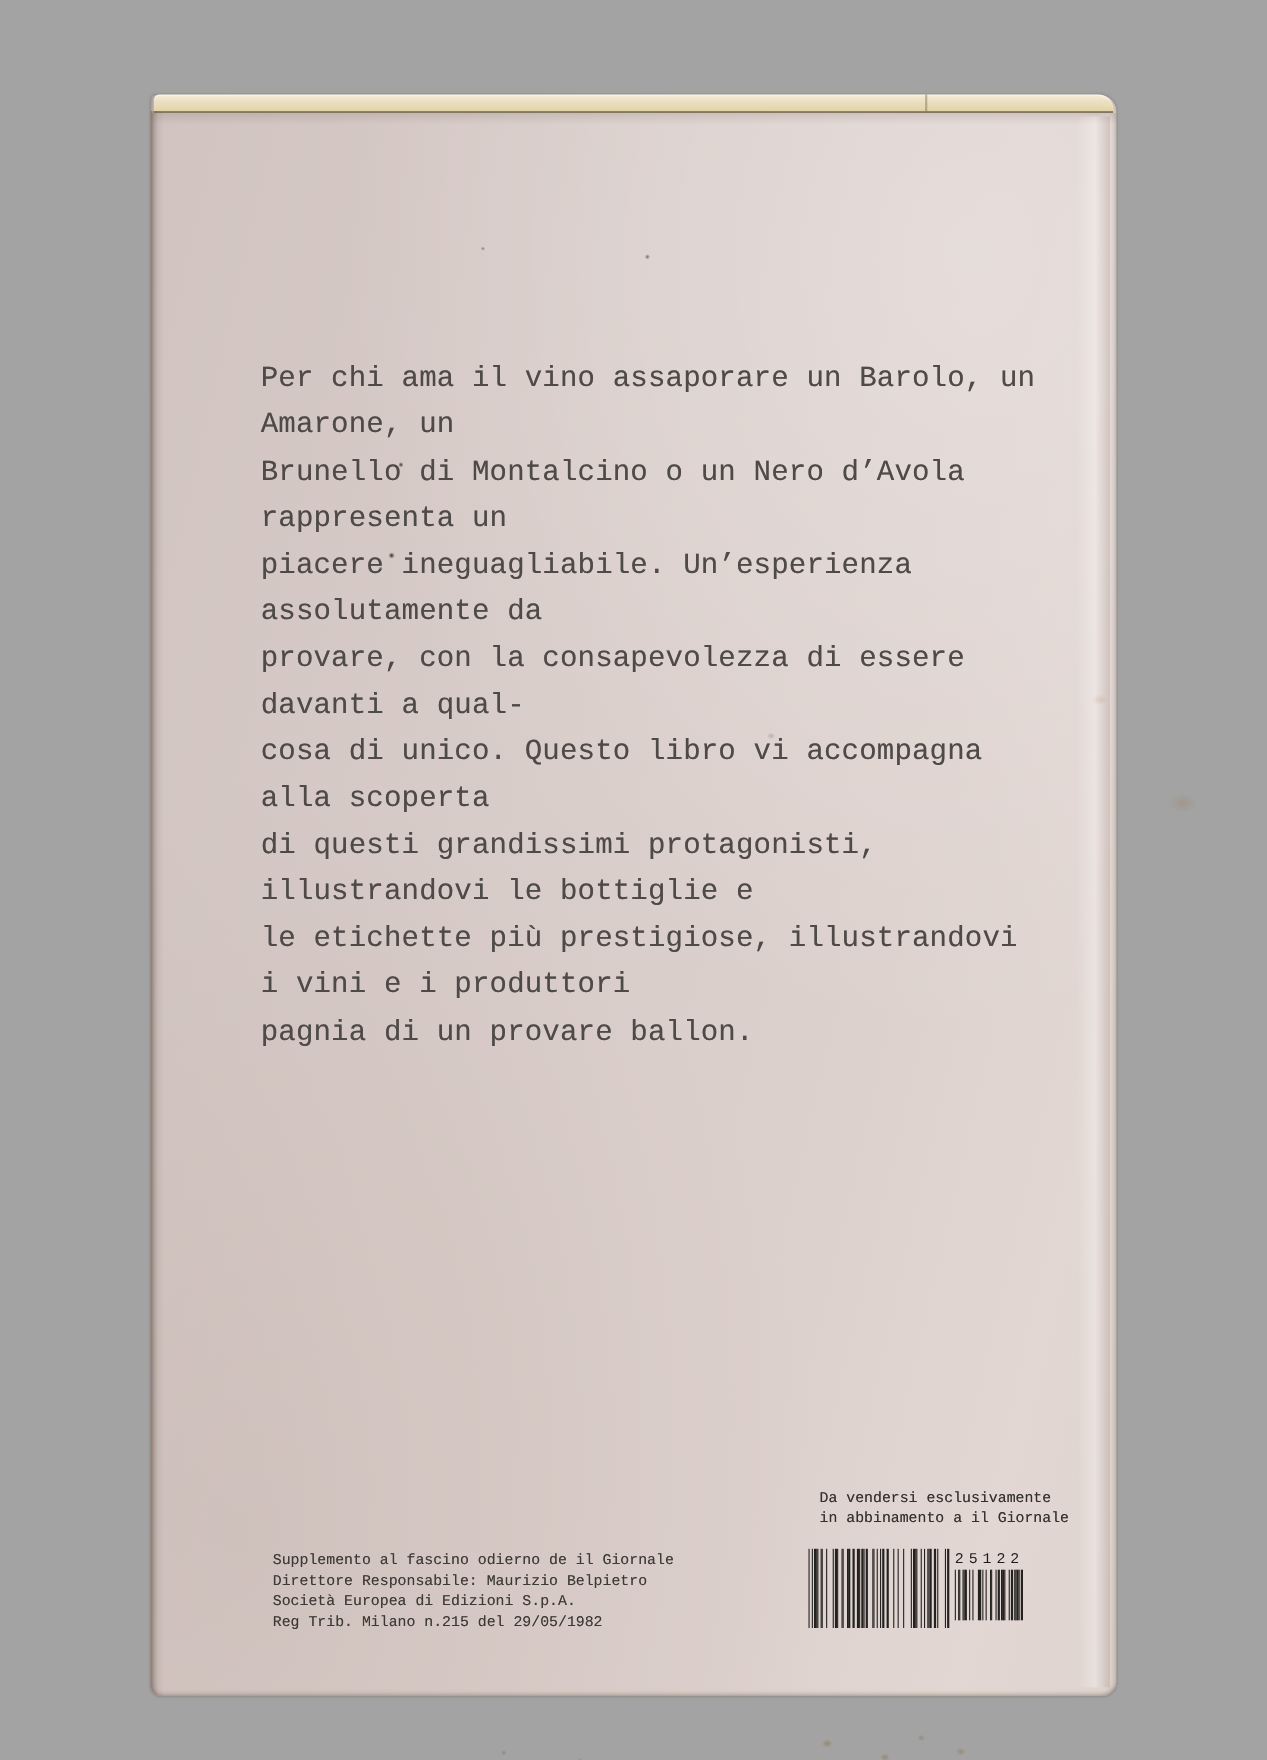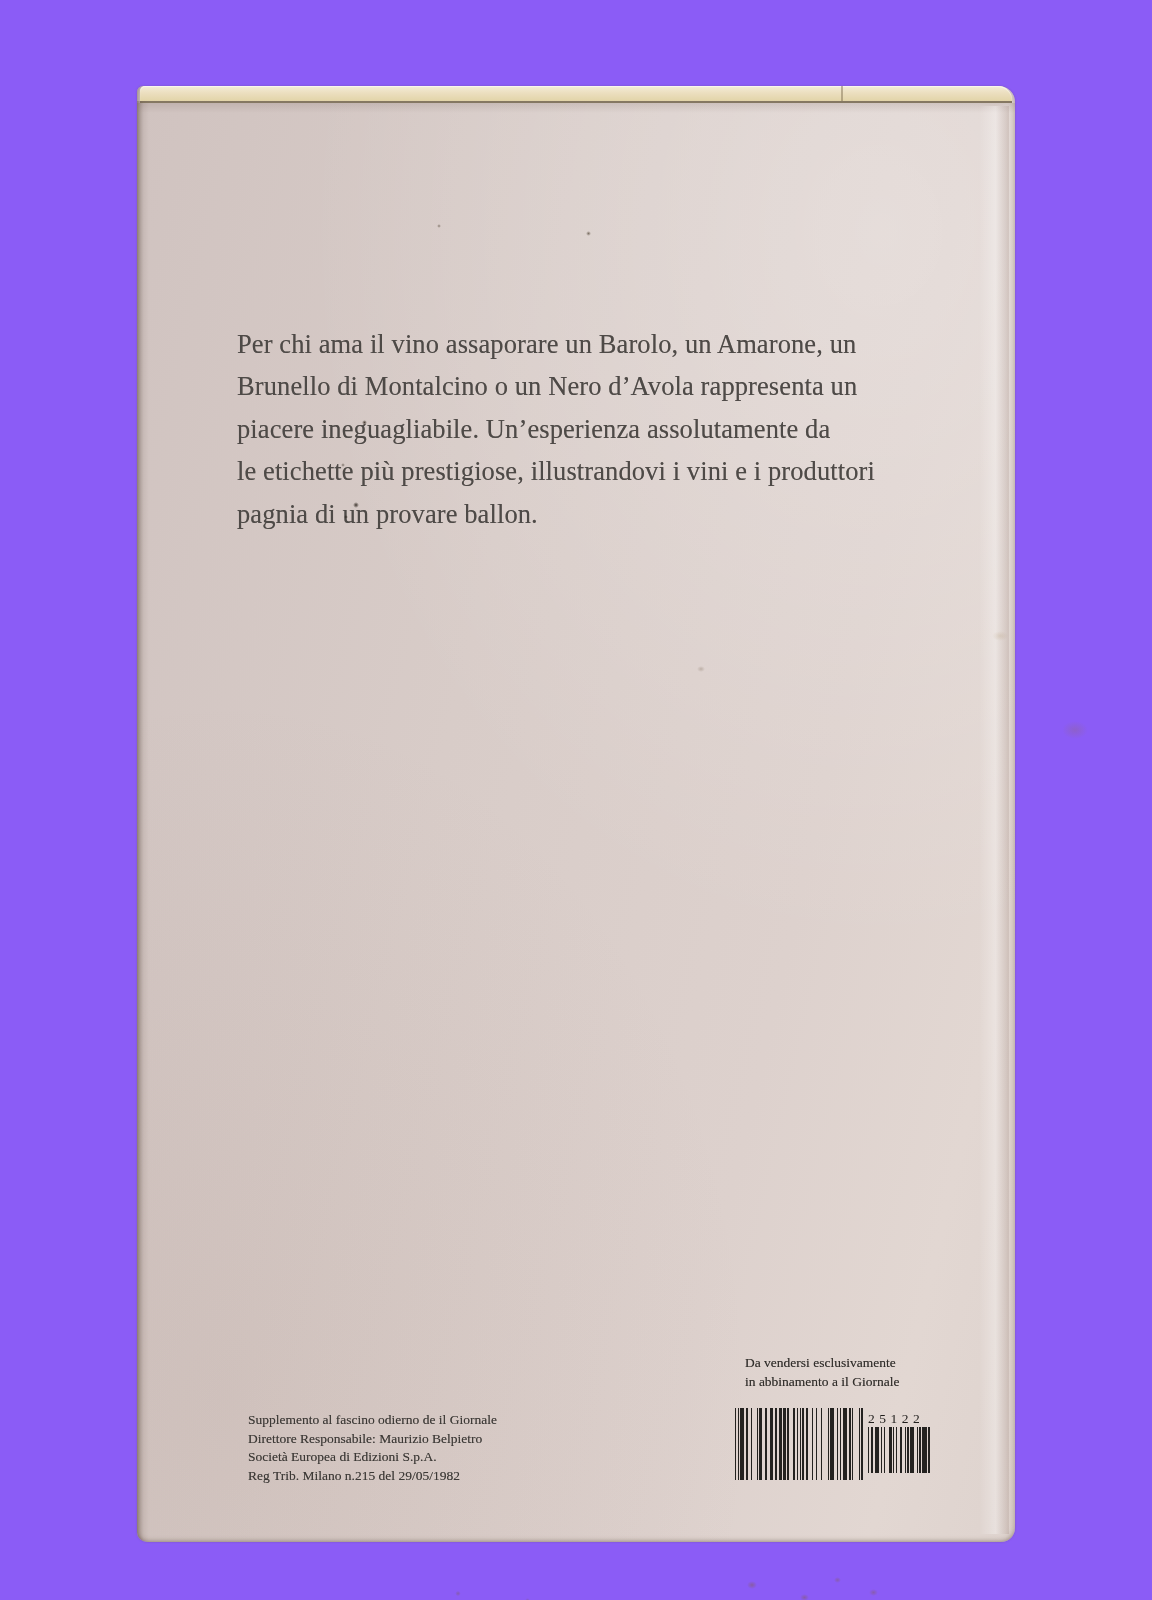--- a/index.html
+++ b/index.html
@@ -1,21 +1,21 @@
 <!DOCTYPE html>
 <html><head>
 <meta charset="utf-8">
 <style>
   html,body{margin:0;padding:0;background:#ffffff;}
   .canvas{
     position:relative;
     width:1152px;height:1600px;
-    background:#8b5cf6;
+    background:#a3a3a3;
     overflow:hidden;
-    font-family:Liberation Serif, serif;
+    font-family:Liberation Mono, monospace;
   }
   
   .book{
     position:absolute;left:137px;top:86px;width:878px;height:1456px;
     background:
       radial-gradient(120% 90% at 85% 10%, rgba(255,255,255,.28), rgba(255,255,255,0) 55%),
       radial-gradient(100% 80% at 10% 90%, rgba(150,120,110,.12), rgba(150,120,110,0) 60%),
       linear-gradient(103deg,#d0c3c0 0%, #d8ccc8 38%, #ddd1cd 70%, #e2d7d2 88%, #ded3ce 100%);
     border-radius:6px 16px 14px 10px;
     box-shadow:
@@ -108,20 +108,23 @@
       <div class="page-edge-seam"></div>
     </div>
     <div class="jacket-top-shadow"></div>
     <div class="left-fold"></div>
     <div class="right-sheen"></div>
 
     <div class="blurb">
       <div>Per chi ama il vino assaporare un Barolo, un Amarone, un</div>
       <div>Brunello di Montalcino o un Nero d’Avola rappresenta un</div>
       <div>piacere ineguagliabile. Un’esperienza assolutamente da</div>
+      <div>provare, con la consapevolezza di essere davanti a qual-</div>
+      <div>cosa di unico. Questo libro vi accompagna alla scoperta</div>
+      <div>di questi grandissimi protagonisti, illustrandovi le bottiglie e</div>
       <div>le etichette più prestigiose, illustrandovi i vini e i produttori</div>
       <div>pagnia di un provare ballon.</div>
     </div>
 
     <div class="sale-notice">
       <div>Da vendersi esclusivamente</div>
       <div>in abbinamento a il Giornale</div>
     </div>
 
     <div class="imprint">

